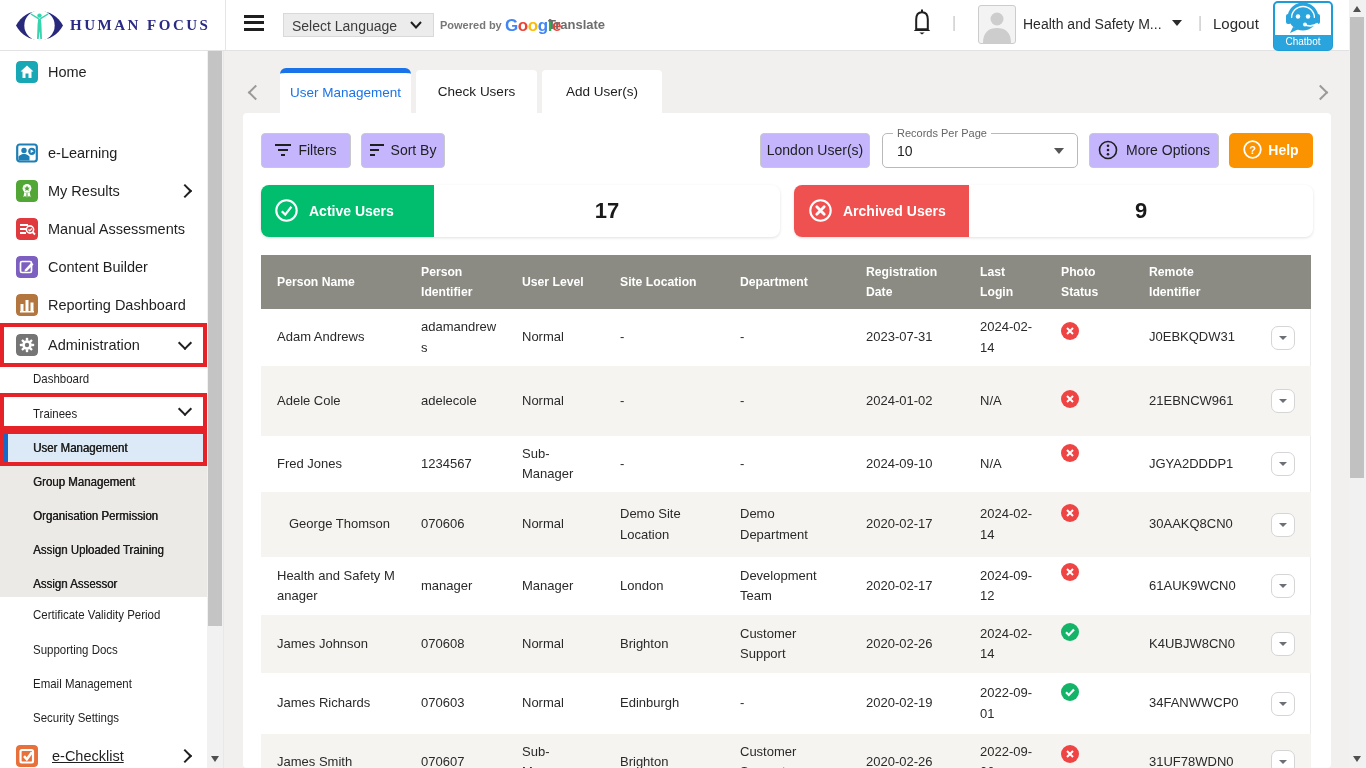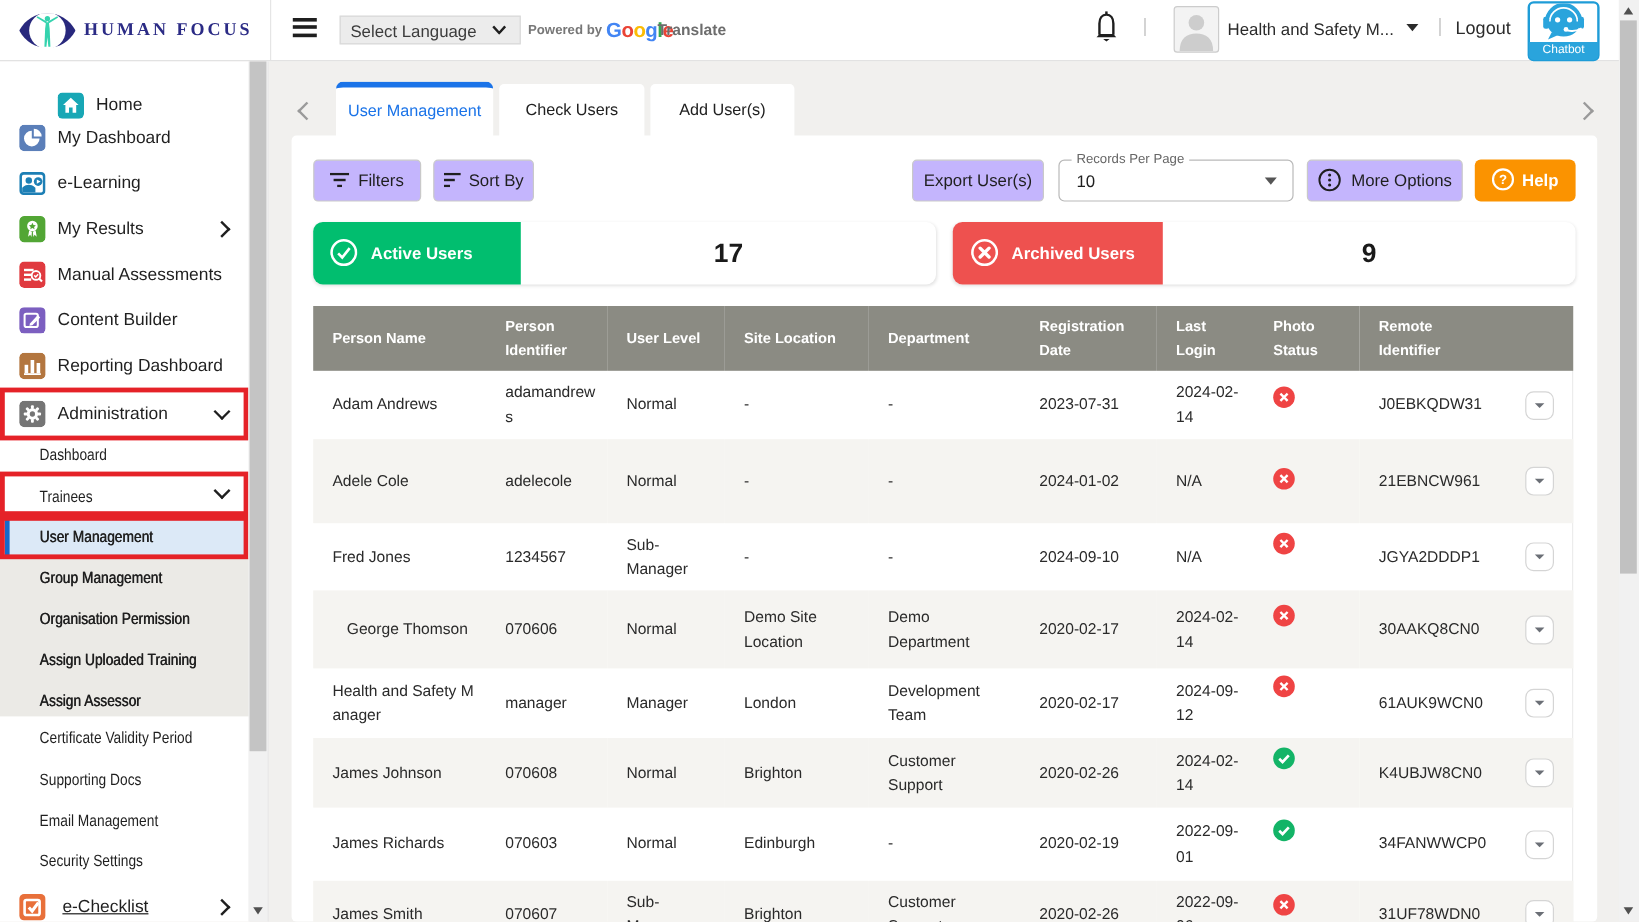--- a/index.html
+++ b/index.html
@@ -153,34 +153,26 @@
       <circle cx="30" cy="21.5" r="2" fill="#fff"></circle>
     </svg>
     <div class="strip">Chatbot</div>
   </div>
 </div>
 
 <div id="sidebar">
   <div id="graysub"></div>
   <div id="umhl"></div>
 
-  <div class="sitem" style="top:26px;margin-left:32px;">
+  <div class="sitem" style="top:10px;">
     <svg class="ic" viewBox="0 0 22 22">
         <rect width="22" height="22" rx="4" fill="#18a7b5"></rect>
         <path d="M11 4.5 L4.5 10.5 L6.5 10.5 L6.5 17 L9.5 17 L9.5 12.5 L12.5 12.5 L12.5 17 L15.5 17 L15.5 10.5 L17.5 10.5 Z" fill="#fff"></path>
       </svg>
     <div class="lb">Home</div>
-  </div>
-  <div class="sitem" style="top:53px;">
-    <svg class="ic" viewBox="0 0 22 22">
-        <rect width="22" height="22" rx="4" fill="#5b7fb9"></rect>
-        <path d="M10.5 11.5 L10.5 5 A 6.5 6.5 0 1 0 17 11.5 Z" fill="#fff"></path>
-        <path d="M12.2 9.8 L12.2 3.3 A 6.5 6.5 0 0 1 18.7 9.8 Z" fill="#fff"></path>
-      </svg>
-    <div class="lb">My Dashboard</div>
   </div>
   <div class="sitem" style="top:91px;">
     <svg class="ic" viewBox="0 0 22 22">
         <rect x="1.2" y="2.5" width="19.6" height="17" rx="2.5" fill="#fff" stroke="#1d7fb5" stroke-width="2.2"></rect>
         <circle cx="8" cy="8.5" r="2.7" fill="#1d7fb5"></circle>
         <path d="M2.5 18.5 L2.5 14.5 C4.5 12.5 6.5 12 8 12 C9.5 12 11.5 12.5 13.5 14.5 L13.5 18.5 Z" fill="#1d7fb5"></path>
         <circle cx="15.8" cy="9.3" r="3.6" fill="#1d7fb5"></circle>
         <path d="M14.7 7.5 L17.8 9.3 L14.7 11.1 Z" fill="#fff"></path>
       </svg>
     <div class="lb">e-Learning</div>
@@ -293,21 +285,21 @@
           <rect x="0" y="0" width="16" height="2" fill="#1f1f1f"></rect>
           <rect x="3" y="5" width="10" height="2" fill="#1f1f1f"></rect>
           <rect x="6" y="10" width="4" height="2" fill="#1f1f1f"></rect>
         </svg>Filters</div>
     <div class="btn" id="sbtn" style="line-height:33px;">
       <svg width="14" height="12" viewBox="0 0 14 12" style="vertical-align:-1px; margin-right:7px;">
           <rect x="0" y="0" width="14" height="2" fill="#1f1f1f"></rect>
           <rect x="0" y="5" width="9" height="2" fill="#1f1f1f"></rect>
           <rect x="0" y="10" width="5" height="2" fill="#1f1f1f"></rect>
         </svg>Sort By</div>
-    <div class="btn" id="ebtn" style="line-height:33px;">Export User(s)</div>
+    <div class="btn" id="ebtn" style="line-height:33px;">London User(s)</div>
     <div id="recbox">
         <div class="lbl">Records Per Page</div>
         <div class="val">10</div>
         <div class="car"></div>
       </div>
     <div class="btn" id="mbtn" style="line-height:33px;">
       <svg width="20" height="20" viewBox="0 0 20 20" style="vertical-align:-5px; margin-right:8px;">
           <circle cx="10" cy="10" r="8.5" fill="none" stroke="#1f1f1f" stroke-width="1.6"></circle>
           <circle cx="10" cy="5.8" r="1.3" fill="#1f1f1f"></circle>
           <circle cx="10" cy="10" r="1.3" fill="#1f1f1f"></circle>

